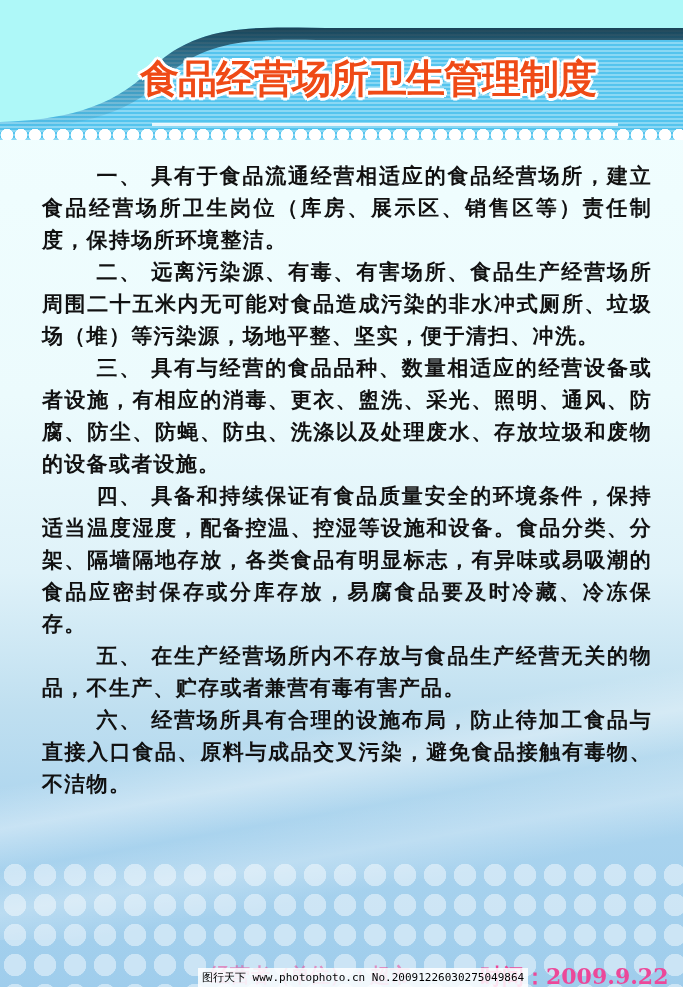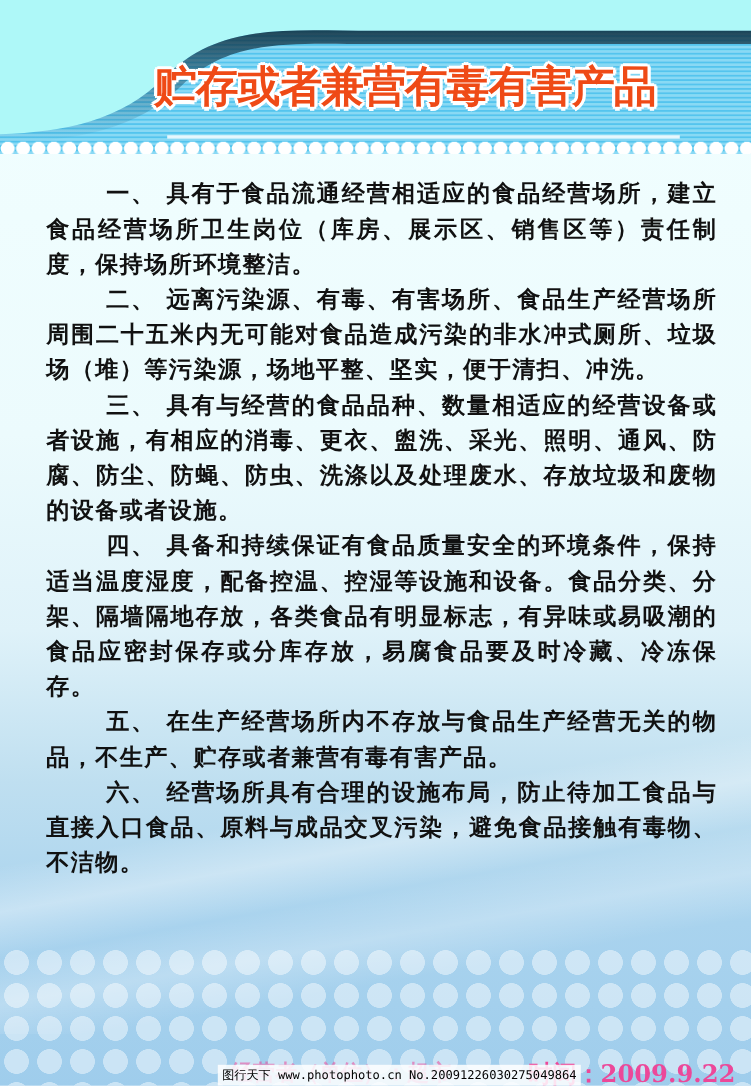--- a/index.html
+++ b/index.html
@@ -64,21 +64,21 @@
       <linearGradient id="shade" x1="0" y1="0" x2="0" y2="1">
         <stop offset="0" stop-color="#0e2c3c"></stop>
         <stop offset="1" stop-color="#1d5d80" stop-opacity="0"></stop>
       </linearGradient>
     </defs>
     <path d="M0,165 L0,122 C60,120 110,110 150,70 C200,20 260,28 340,28 L683,28 L683,140 L0,140 Z" fill="url(#stripes)"></path>
     <path d="M0,122 C60,120 110,110 150,70 C200,20 260,28 340,28 L683,28 L683,40 L340,40 C265,40 210,34 165,78 C125,118 70,128 0,130 Z" fill="url(#shade)" opacity="0.85"></path>
     <rect x="152" y="123" width="466" height="3" fill="#ffffff" opacity="0.85"></rect>
   </svg>
   <div class="scallops"></div>
-  <div class="title">贮存或者兼营有毒有害产品</div>
+  <div class="title">食品经营场所卫生管理制度</div>
 </div>
 
 <div class="streak"></div>
 <div class="dots"></div>
 
 <div class="content">
   <p class="para">一、 具有于食品流通经营相适应的食品经营场所，建立食品经营场所卫生岗位（库房、展示区、销售区等）责任制度，保持场所环境整洁。</p>
   <p class="para">二、 远离污染源、有毒、有害场所、食品生产经营场所周围二十五米内无可能对食品造成污染的非水冲式厕所、垃圾场（堆）等污染源，场地平整、坚实，便于清扫、冲洗。</p>
   <p class="para">三、 具有与经营的食品品种、数量相适应的经营设备或者设施，有相应的消毒、更衣、盥洗、采光、照明、通风、防腐、防尘、防蝇、防虫、洗涤以及处理废水、存放垃圾和废物的设备或者设施。</p>
   <p class="para">四、 具备和持续保证有食品质量安全的环境条件，保持适当温度湿度，配备控温、控湿等设施和设备。食品分类、分架、隔墙隔地存放，各类食品有明显标志，有异味或易吸潮的食品应密封保存或分库存放，易腐食品要及时冷藏、冷冻保存。</p>

